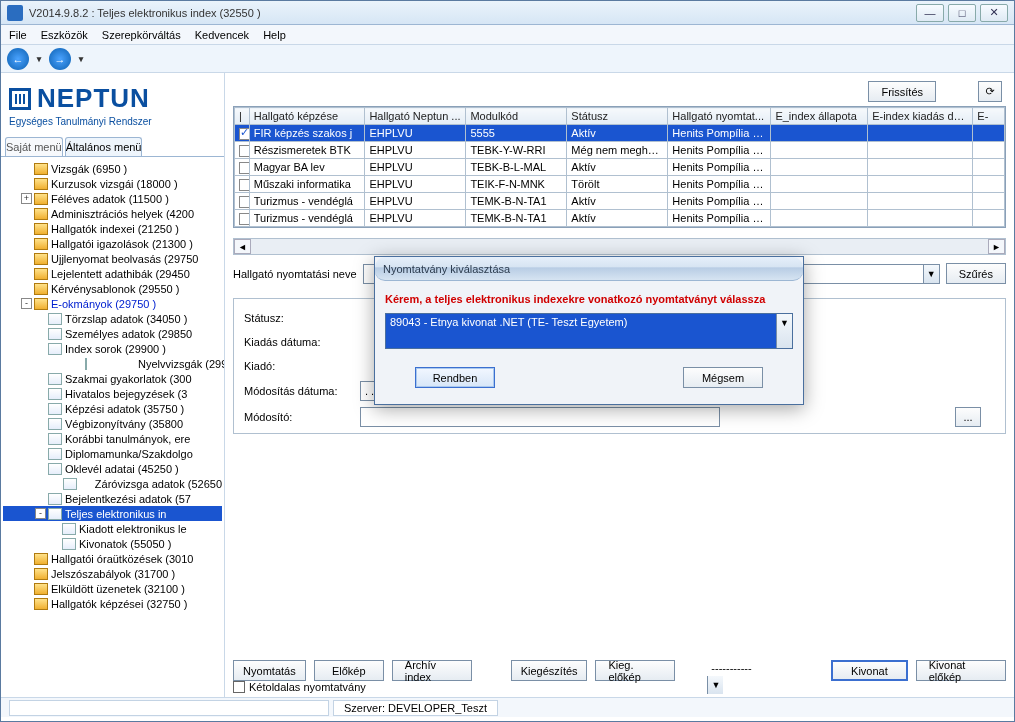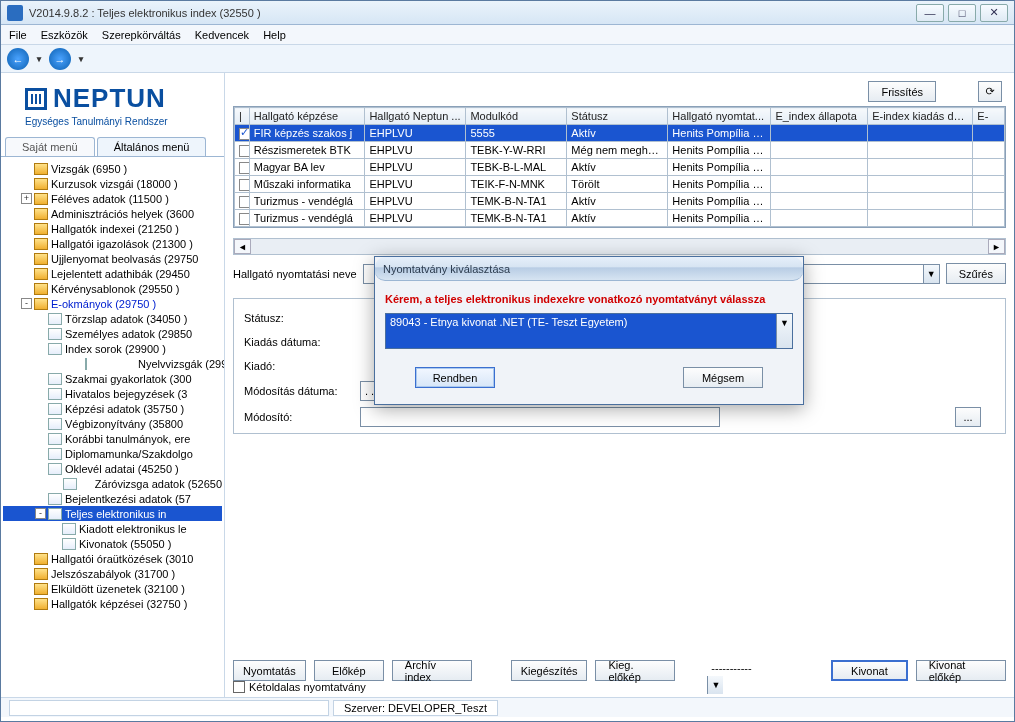--- a/index.html
+++ b/index.html
@@ -55,31 +55,31 @@
   
   .main { display:flex; height: calc(100% - 28px - 20px - 28px - 20px); }
   .left {
     width: 224px;
     border-right: 1px solid #c9d8e8;
     display:flex;
     flex-direction:column;
     overflow:hidden;
     background:#fff;
   }
-  .logo { padding:10px 8px 6px 24px; }
+  .logo { padding:10px 8px 6px 8px; }
   .logo .brand {
     font-size: 26px; font-weight:bold; color:#0a4fa0; letter-spacing:1px;
     display:flex; align-items:center; gap:6px;
   }
   .logo .brand .sq { width:22px; height:22px; border:3px solid #0a4fa0; position:relative; }
   .logo .brand .sq::before { content:""; position:absolute; inset:3px; background:repeating-linear-gradient(90deg,#0a4fa0 0 2px, transparent 2px 4px); }
   .logo .sub { color:#0a4fa0; font-size:10px; margin-top:2px; }
   .tabs { display:flex; border-bottom:1px solid #9cb6d3; padding:0 4px; margin-top:4px; }
   .tab {
-    padding:3px 16px; border:1px solid #9cb6d3; border-bottom:none;
+    padding:3px 0; border:1px solid #9cb6d3; border-bottom:none;
     background:#eef5fc; margin-right:2px; border-radius:3px 3px 0 0;
     font-size:11px;
   }
   .tab.inactive { background:#f7f9fc; color:#555; }
   .tree {
     flex:1; overflow-y:auto; overflow-x:auto; padding:4px 2px 4px 2px;
     background:#fff;
     position:relative;
   }
   .tree-row {
@@ -250,21 +250,21 @@
           <span class="lbl">Kurzusok vizsgái (18000  )</span>
         </div>
         <div class="tree-row" style="padding-left: 18px;">
           <span class="exp">+</span>
           <span class="ficon"></span>
           <span class="lbl">Féléves adatok (11500  )</span>
         </div>
         <div class="tree-row" style="padding-left: 18px;">
           <span class="noexp"></span>
           <span class="ficon"></span>
-          <span class="lbl">Adminisztrációs helyek (3600</span>
+          <span class="lbl">Adminisztrációs helyek (4200</span>
         </div>
         <div class="tree-row" style="padding-left: 18px;">
           <span class="noexp"></span>
           <span class="ficon"></span>
           <span class="lbl">Hallgatók indexei (21250  )</span>
         </div>
         <div class="tree-row" style="padding-left: 18px;">
           <span class="noexp"></span>
           <span class="ficon"></span>
           <span class="lbl">Hallgatói igazolások (21300  )</span>

